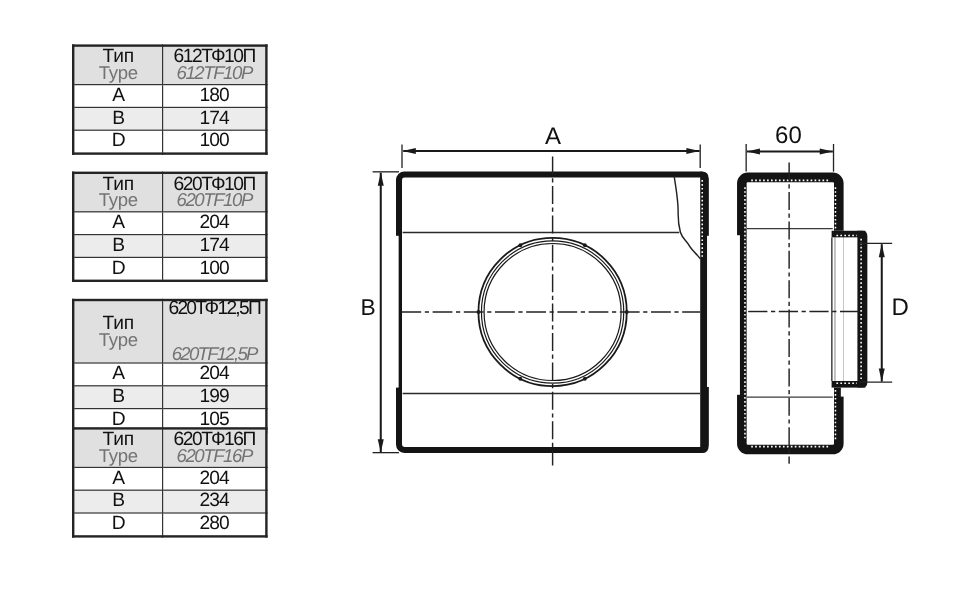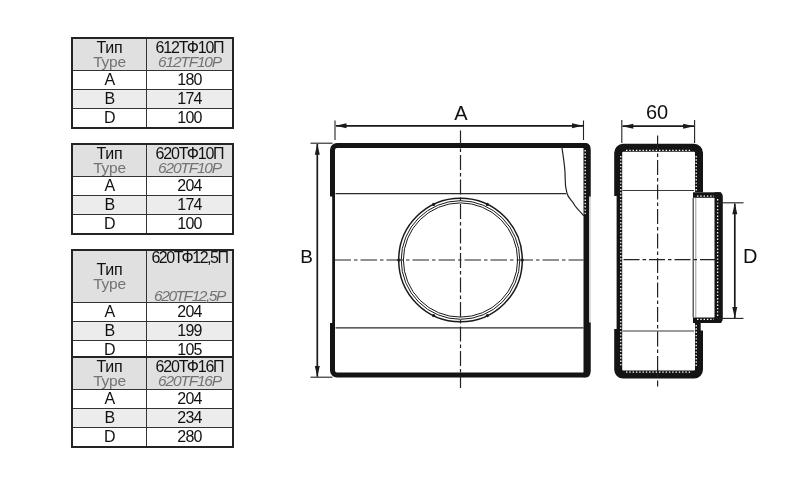--- a/index.html
+++ b/index.html
@@ -1,17 +1,17 @@
 <!DOCTYPE html>
 <html><head>
 <meta charset="utf-8">
 <style>
   html,body{margin:0;padding:0;}
   body{width:800px;height:500px;background:#ffffff;font-family:"Liberation Sans",sans-serif;position:relative;overflow:hidden;}
-  .spec{position:absolute;left:71px;width:160px;border-collapse:collapse;background:#fff;table-layout:fixed;}
+  .spec{position:absolute;left:60px;width:160px;border-collapse:collapse;background:#fff;table-layout:fixed;}
   .spec td{border:1px solid #333;text-align:center;vertical-align:middle;padding:0;color:#111;font-size:16px;letter-spacing:-0.7px;}
   .spec{border:2px solid #242424;}
   .spec .c1{width:73px;}
   .spec .c2{width:85px;}
   .spec .hd{height:31px;background:#e0e0e0;}
   .spec .rw{height:18px;}
   .spec .rb{background:#ececec;}
   .main{display:block;font-size:16px;line-height:14px;color:#111;letter-spacing:-0.2px;}
   .code{letter-spacing:-1.2px !important;}
   .sub{display:block;font-size:15.5px;line-height:13px;color:#737373;letter-spacing:-0.3px;}

